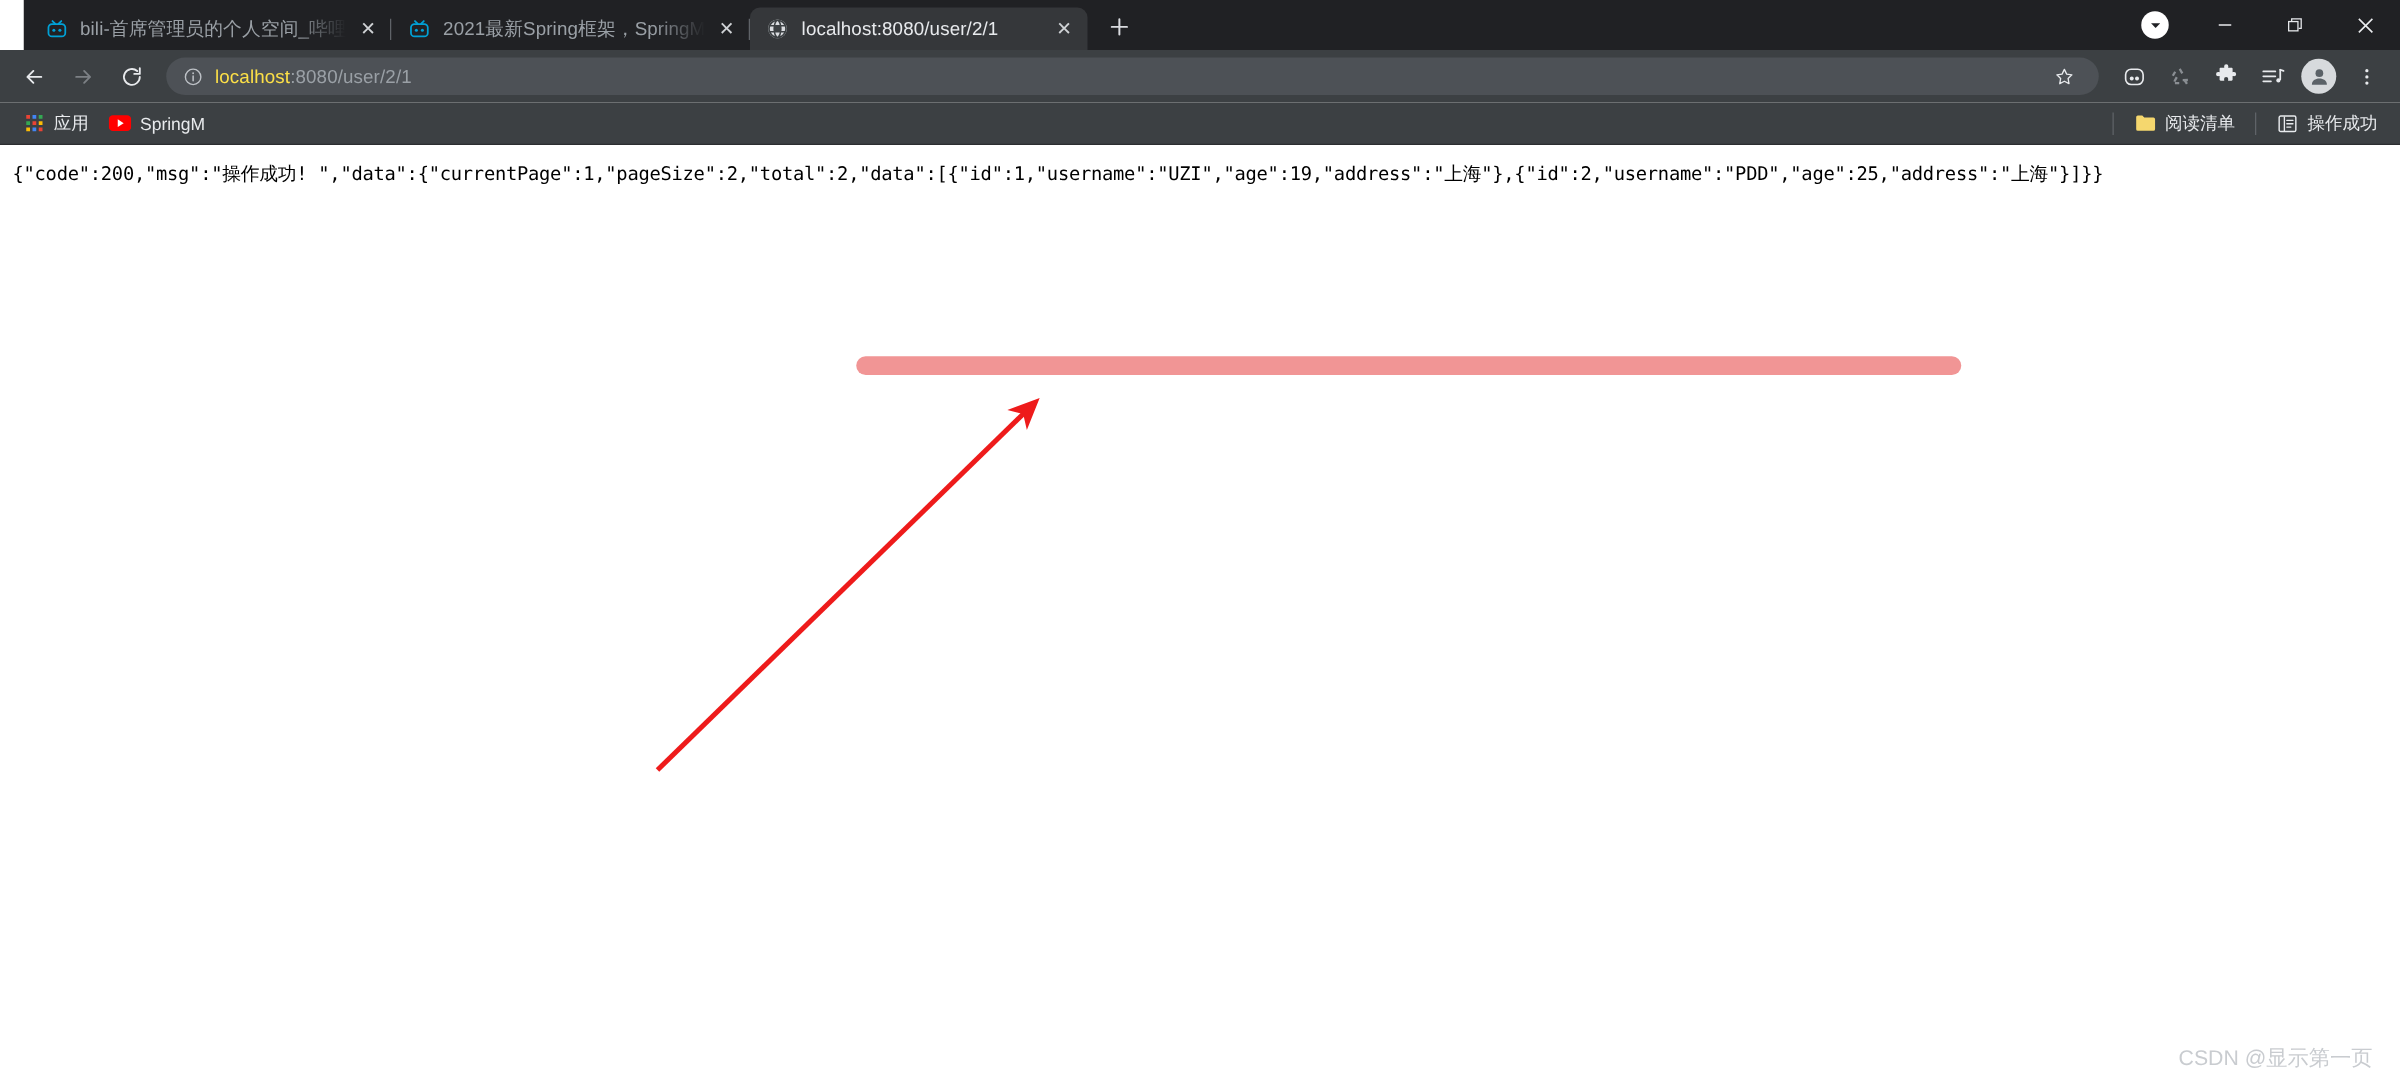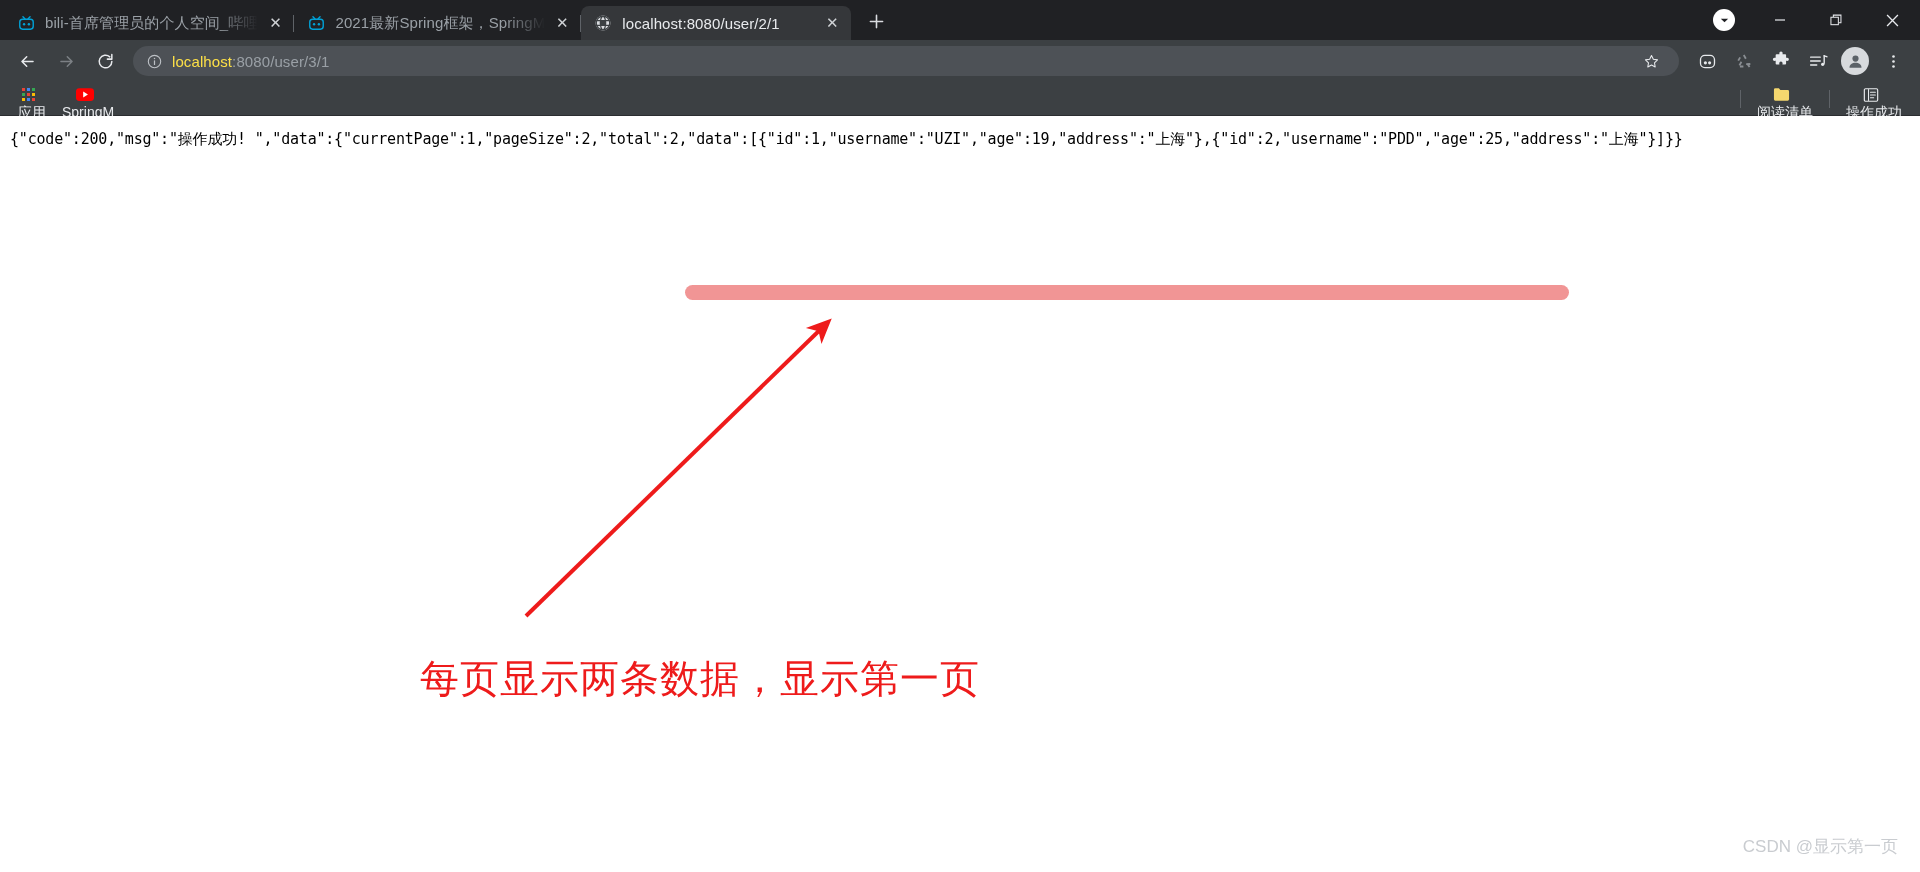--- a/index.html
+++ b/index.html
@@ -22,20 +22,21 @@
   }
 
   
   .tabstrip {
     height: 40px;
     background: #202124;
     display: flex;
     align-items: flex-end;
     position: relative;
     flex: 0 0 40px;
+    margin-left: 19px;
   }
   .tabs {
     display: flex;
     align-items: flex-end;
     height: 40px;
     padding-left: 4px;
   }
   .tab {
     height: 34px;
     display: flex;
@@ -214,21 +215,20 @@
   }
   .bm-item {
     display: flex;
     align-items: center;
     height: 26px;
     padding: 0 8px;
     border-radius: 4px;
     color: #e8eaed;
     font-size: 14px;
     white-space: nowrap;
-    flex-direction: column;
   }
   .bm-ico {
     width: 18px; height: 18px;
     margin-right: 7px;
     flex: 0 0 18px;
     display: flex;
     align-items: center;
     justify-content: center;
   }
   .bm-right {
@@ -400,21 +400,21 @@
     </div>
 
     <div class="omnibox">
       <span class="omni-info">
         <svg width="15" height="15" viewBox="0 0 16 16" fill="none">
           <circle cx="8" cy="8" r="6.6" stroke="#bdc1c6" stroke-width="1.2"></circle>
           <path d="M8 7.2v4" stroke="#bdc1c6" stroke-width="1.3" stroke-linecap="round"></path>
           <circle cx="8" cy="4.9" r="0.8" fill="#bdc1c6"></circle>
         </svg>
       </span>
-      <span class="omni-url"><span class="host">localhost</span><span>:8080/user/3/1</span></span>
+      <span class="omni-url"><span class="host">localhost</span><span>:8080/user/2/1</span></span>
       <span class="omni-star">
         <svg width="17" height="17" viewBox="0 0 24 24" fill="none">
           <path d="M12 3.5l2.6 5.4 5.9.8-4.3 4.1 1 5.9-5.2-2.8-5.2 2.8 1-5.9L3.5 9.7l5.9-.8z" stroke="#e8eaed" stroke-width="1.5" stroke-linejoin="round"></path>
         </svg>
       </span>
     </div>
 
     <div class="tb-icon">
       <svg width="21" height="21" viewBox="0 0 24 24" fill="none">
         <rect x="4" y="5" width="16" height="14" rx="5" stroke="#e8eaed" stroke-width="1.5"></rect>
@@ -518,18 +518,17 @@
 
       <svg class="arrow-svg" width="1920" height="740" style="position:absolute;left:0;top:0;">
         <defs>
           <marker id="ah" markerWidth="7" markerHeight="7" refX="4.6" refY="3.2" orient="auto">
             <path d="M0.3,0.4 L6.6,3.2 L0.3,6 L2,3.2 z" fill="#ee1b1b"></path>
           </marker>
         </defs>
         <line x1="526" y1="500" x2="826" y2="208" stroke="#ee1b1b" stroke-width="4" marker-end="url(#ah)"></line>
       </svg>
 
-      <div class="anno-text">每页显示两条数据，显示第一页</div>
       <div class="watermark">CSDN @显示第一页</div>
     </div>
   </div>
 
 </div>
 
 </body></html>

